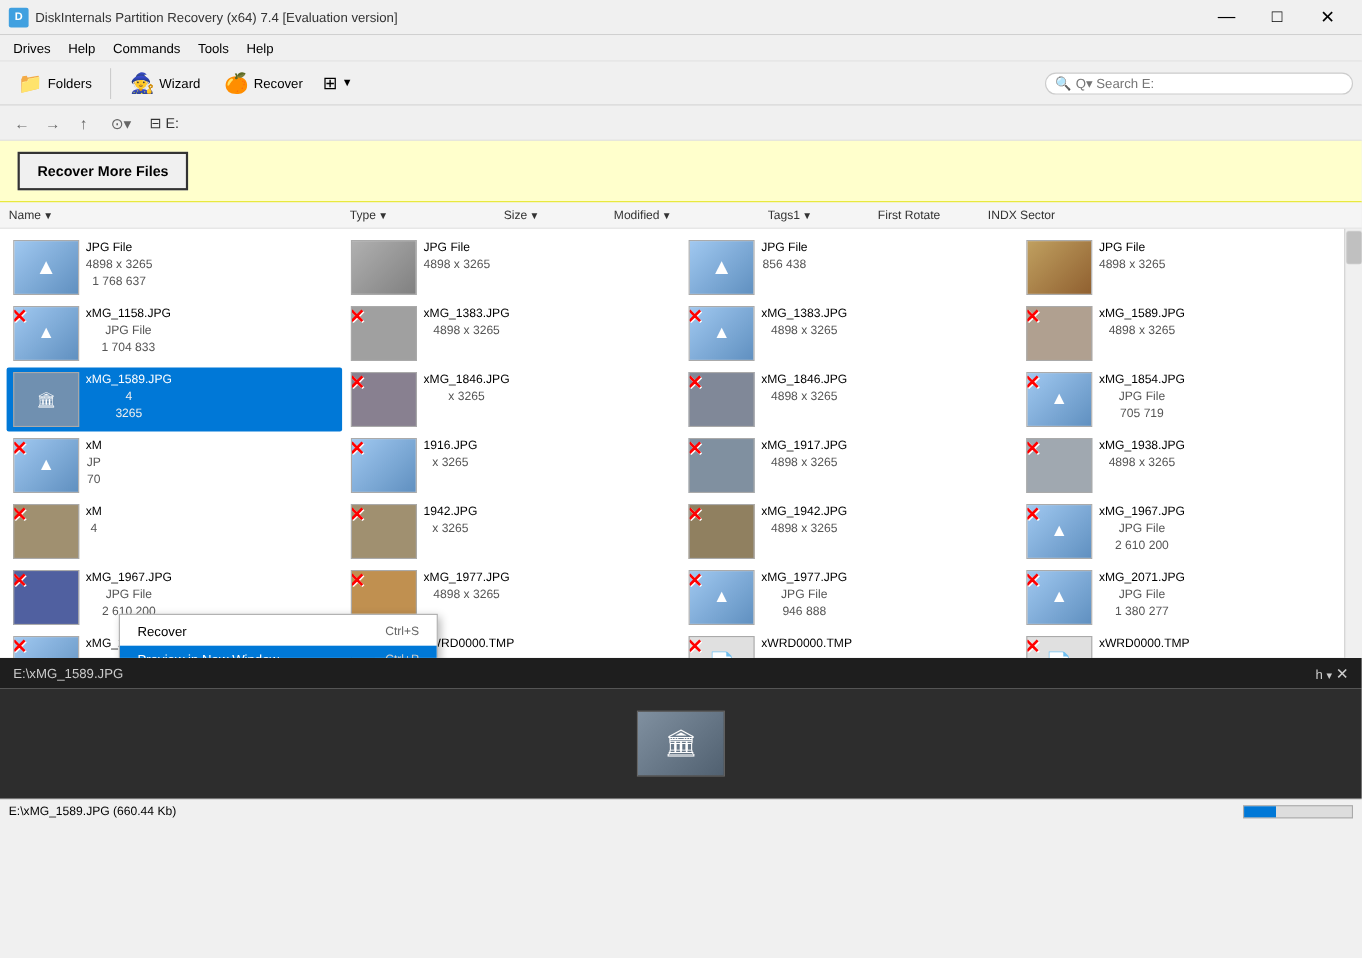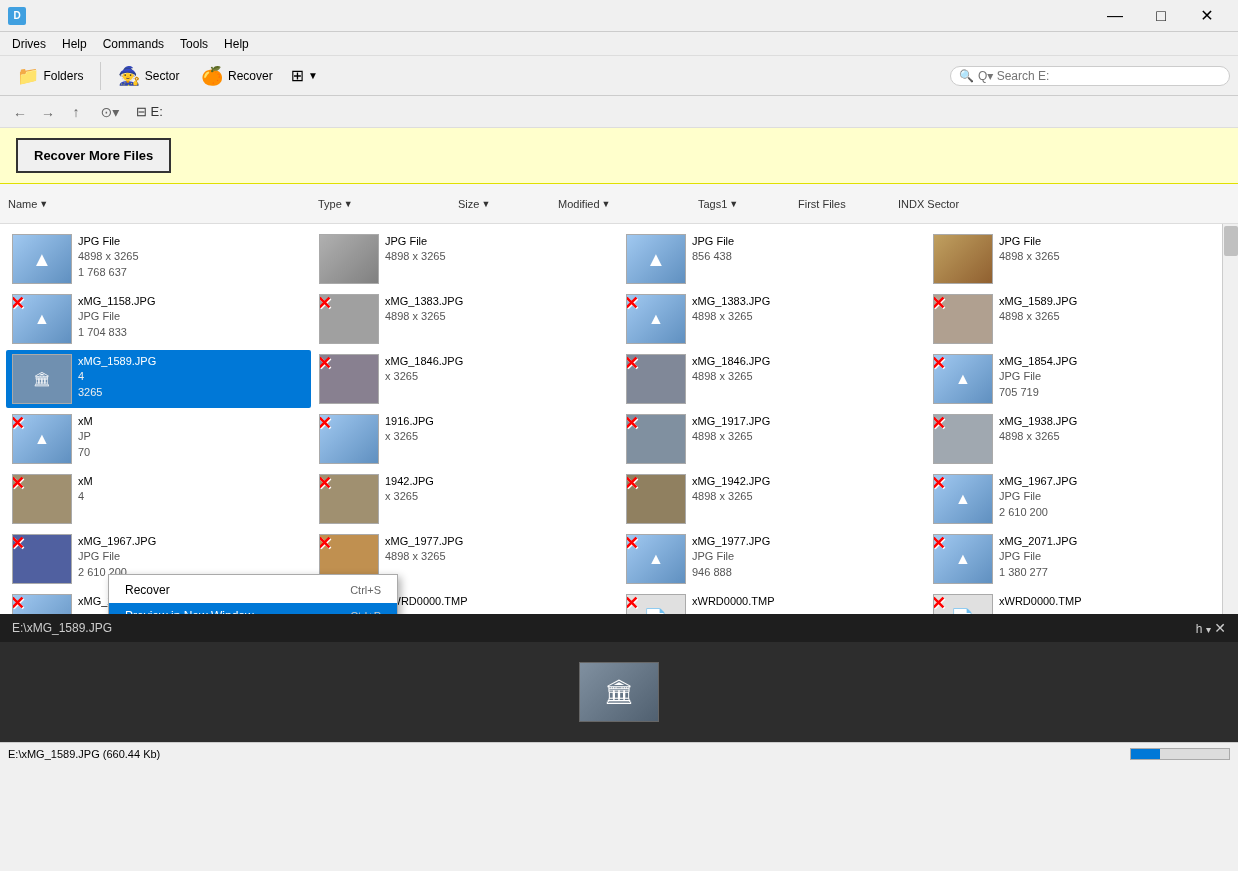--- a/index.html
+++ b/index.html
@@ -106,21 +106,21 @@
       font-weight: bold;
       font-size: 13px;
       cursor: pointer;
       white-space: nowrap;
     }
     .banner-text { font-size: 12px; color: #333; line-height: 1.5; }
 
     
     .file-list-header {
       background: #f5f5f5;
-      height: 40px;
+      height: 24px;
       display: flex;
       align-items: center;
       border-bottom: 1px solid #ddd;
       padding: 0 4px;
     }
     .col-header {
       display: flex; align-items: center; gap: 2px;
       font-size: 11px; color: #333; font-weight: 500;
       padding: 0 4px; cursor: pointer;
     }
@@ -148,21 +148,21 @@
     .delete-x {
       position: absolute;
       top: -3px; left: -3px;
       color: red; font-size: 18px; font-weight: bold;
       text-shadow: 1px 1px 0 #fff;
       pointer-events: none;
     }
     .file-info { font-size: 11px; line-height: 1.4; overflow: hidden; }
     .file-name { font-weight: normal; color: #000; white-space: nowrap; overflow: hidden; text-overflow: ellipsis; max-width: 130px; }
     .file-item.selected .file-name { color: white; }
-    .file-detail { color: #555; }
+    .file-detail { color: #555; text-align: center; }
     .file-item.selected .file-detail { color: #eee; }
 
     
     .context-menu {
       position: absolute;
       top: 350px;
       left: 108px;
       width: 290px;
       background: white;
       border: 1px solid #aaa;
@@ -262,20 +262,21 @@
     .thumb-blue { background: linear-gradient(135deg, #a0c8f0 0%, #6090c0 100%); }
     .thumb-gray { background: linear-gradient(135deg, #b0b0b0 0%, #808080 100%); }
     .thumb-brown { background: linear-gradient(135deg, #c0a060 0%, #906030 100%); }
   </style>
 </head>
 <body>
 
 <div class="title-bar">
   <div class="title-bar-left">
     <span class="app-icon">D</span>
+    <span>DiskInternals Partition Recovery (x64) 7.4 [Evaluation version]</span>
   </div>
   <div class="title-bar-controls">
     <button class="title-btn">—</button>
     <button class="title-btn">□</button>
     <button class="title-btn close">✕</button>
   </div>
 </div>
 
 <div class="menu-bar">
   <span class="menu-item">Drives</span>
@@ -286,21 +287,21 @@
 </div>
 
 <div class="toolbar">
   <button class="toolbar-btn">
     <span style="color:#f0c040;font-size:18px;">📁</span>
     <span>Folders</span>
   </button>
   <div class="toolbar-divider"></div>
   <button class="toolbar-btn">
     <span style="font-size:18px;">🧙</span>
-    <span>Sector</span>
+    <span>Wizard</span>
   </button>
   <button class="toolbar-btn">
     <span style="font-size:18px;">🍊</span>
     <span>Recover</span>
   </button>
   <button class="toolbar-btn" style="padding:2px 4px;">
     <span style="font-size:16px;">⊞</span>
     <span style="font-size:10px;">▼</span>
   </button>
   <div class="toolbar-search">
@@ -320,21 +321,21 @@
 <div class="banner">
   <button class="banner-btn">Recover More Files</button>
 </div>
 
 <div class="file-list-header">
   <div class="col-header" style="width:310px;">Name <span style="font-size:9px;">▼</span></div>
   <div class="col-header" style="width:140px;">Type <span style="font-size:9px;">▼</span></div>
   <div class="col-header" style="width:100px;">Size <span style="font-size:9px;">▼</span></div>
   <div class="col-header" style="width:140px;">Modified <span style="font-size:9px;">▼</span></div>
   <div class="col-header" style="width:100px;">Tags1 <span style="font-size:9px;">▼</span></div>
-  <div class="col-header" style="width:100px;">First Files</div>
+  <div class="col-header" style="width:100px;">First Rotate</div>
   <div class="col-header" style="flex:1;">INDX Sector</div>
   <div style="width:16px;"></div>
 </div>
 
 <div class="file-area" style="height: 390px; position: relative; background: white; overflow: hidden;">
   <div class="grid-container">
     <div style="display:grid; grid-template-columns: repeat(4, 1fr); gap:2px; padding:4px;">
 
       <div class="file-item">
         <div class="file-thumb thumb-blue">

